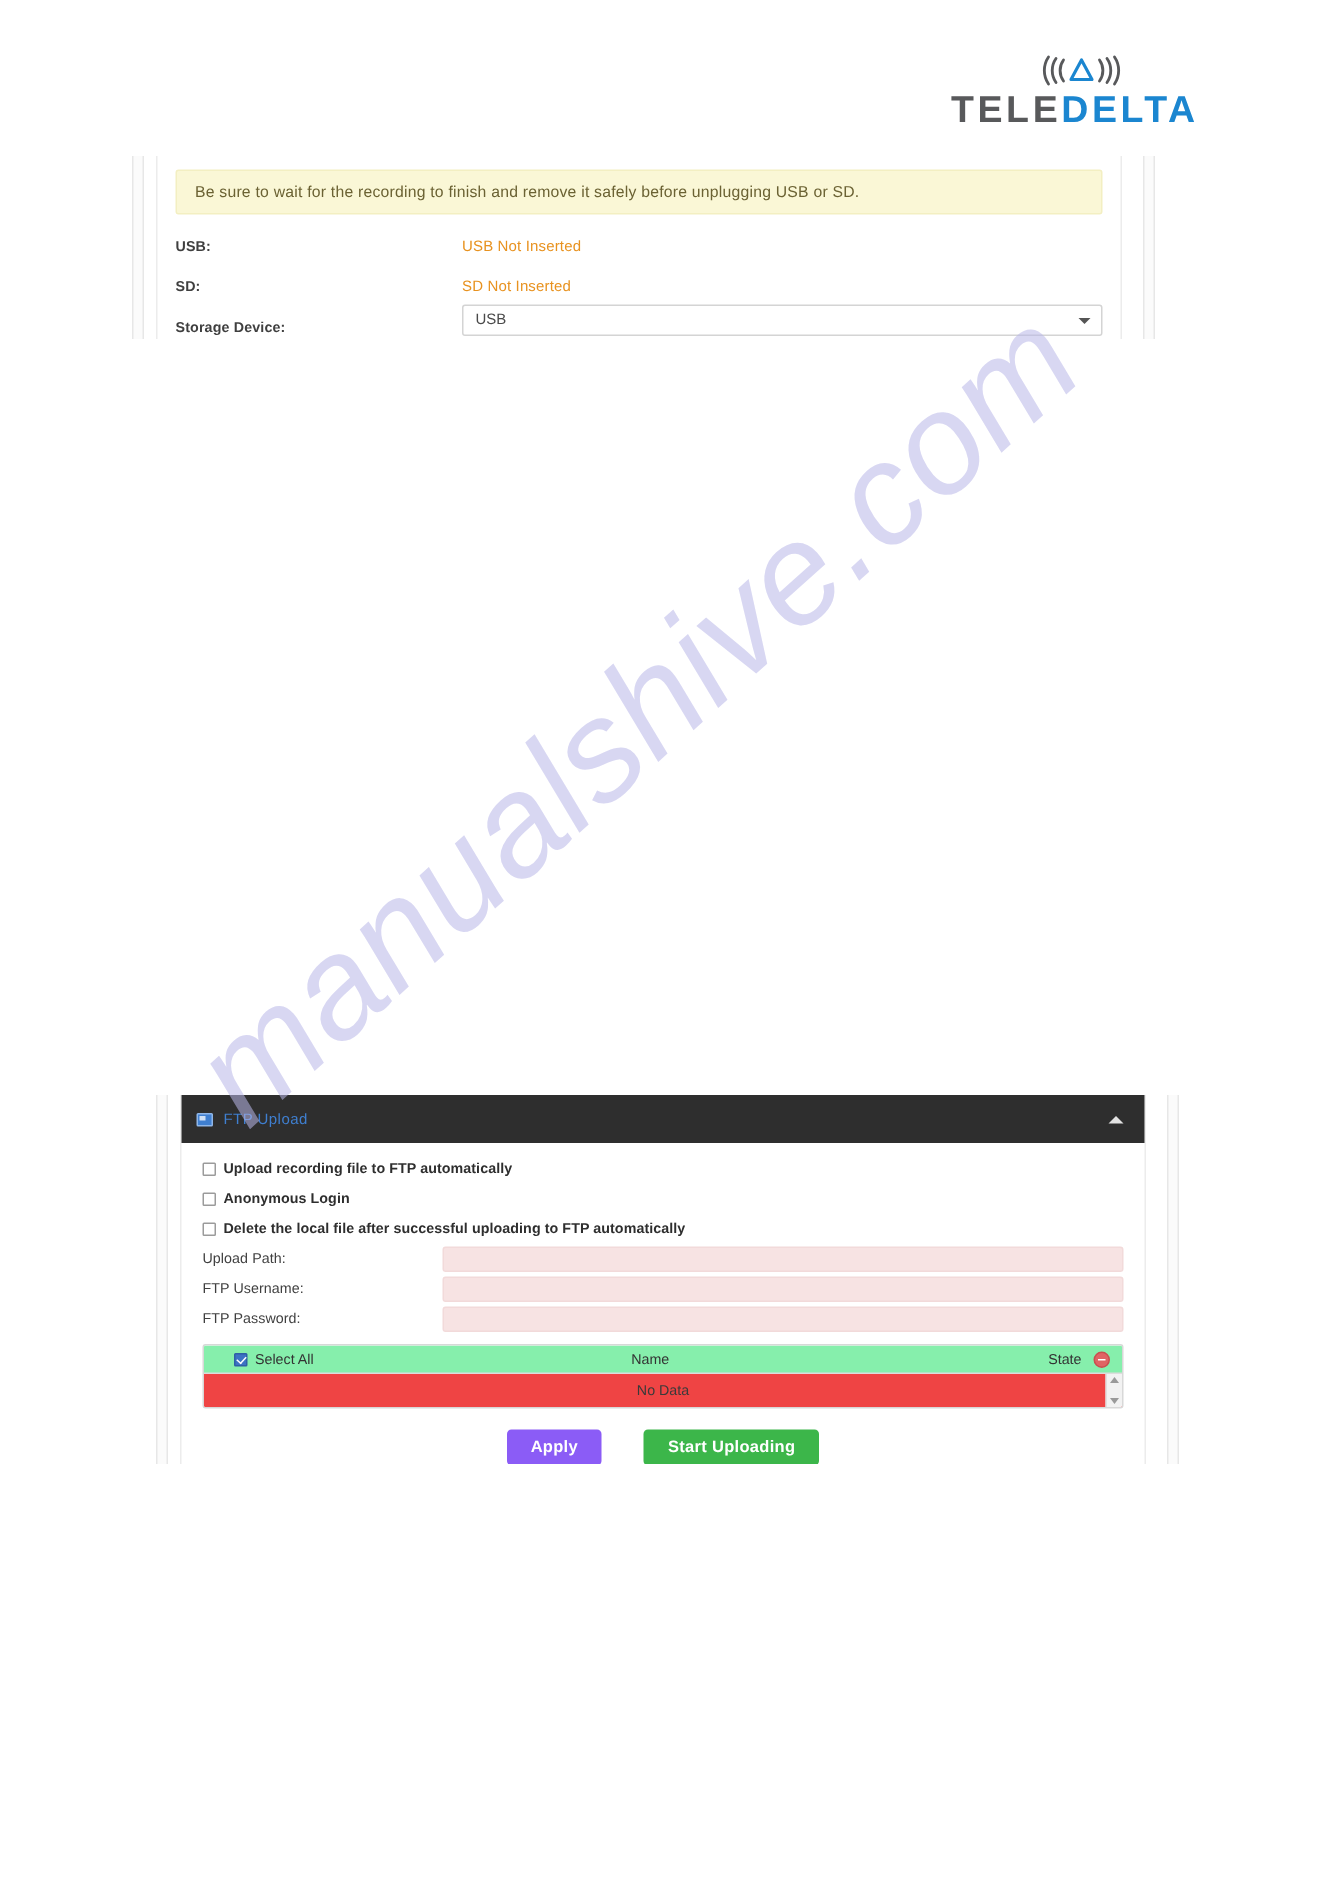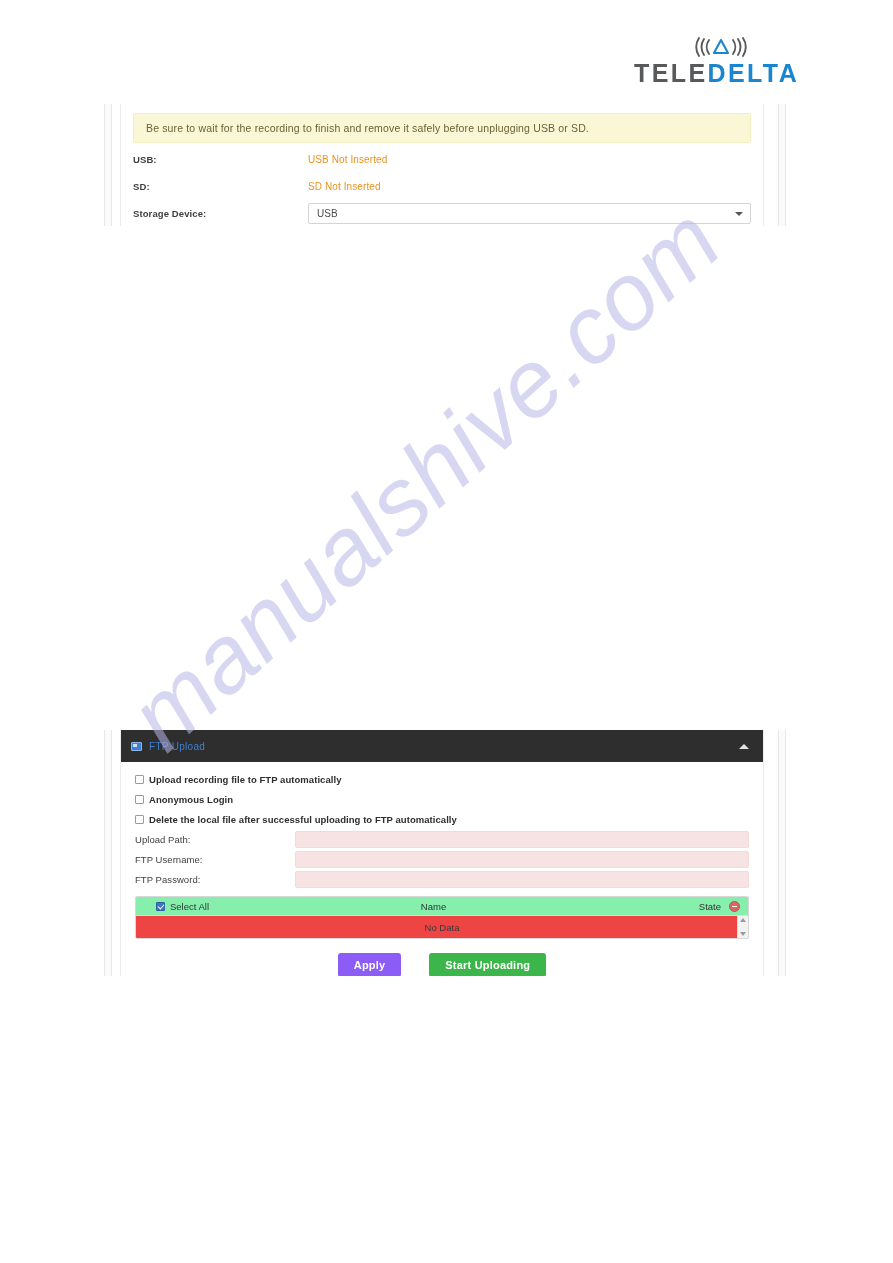--- a/index.html
+++ b/index.html
@@ -79,21 +79,21 @@
     width: 8px;
     background: #fbfbfb;
     border-left: 1px solid #e7e7e7;
     border-right: 1px solid #e7e7e7;
   }
   .gutter-left { left: 0; }
   .gutter-right { right: 0; }
 
   
   #panel-storage {
-    left: 104px;
+    left: 88px;
     top: 104px;
     width: 682px;
     height: 122px;
     overflow: hidden;
   }
   #panel-storage .inner {
     position: absolute;
     left: 16px; right: 22px; top: 0; bottom: 0;
     background: #fff;
     border-left: 1px solid #ececec;
@@ -104,24 +104,25 @@
     background: #faf7d6;
     border: 1px solid #f3efc2;
     border-radius: 2px;
     padding: 8px 12px;
     font-size: 10.5px;
     color: #6b6233;
     letter-spacing: .15px;
   }
   .form-row {
     display: flex;
-    align-items: center;
+    align-items: flex-end;
     padding: 0 12px;
     height: 21px;
     margin-top: 6px;
+    gap: 16px;
   }
   .form-row .lbl {
     width: 175px;
     flex: 0 0 175px;
     font-size: 9.5px;
     color: #3f3f3f;
     font-weight: 600;
     letter-spacing: .1px;
   }
   .form-row .val-orange {

